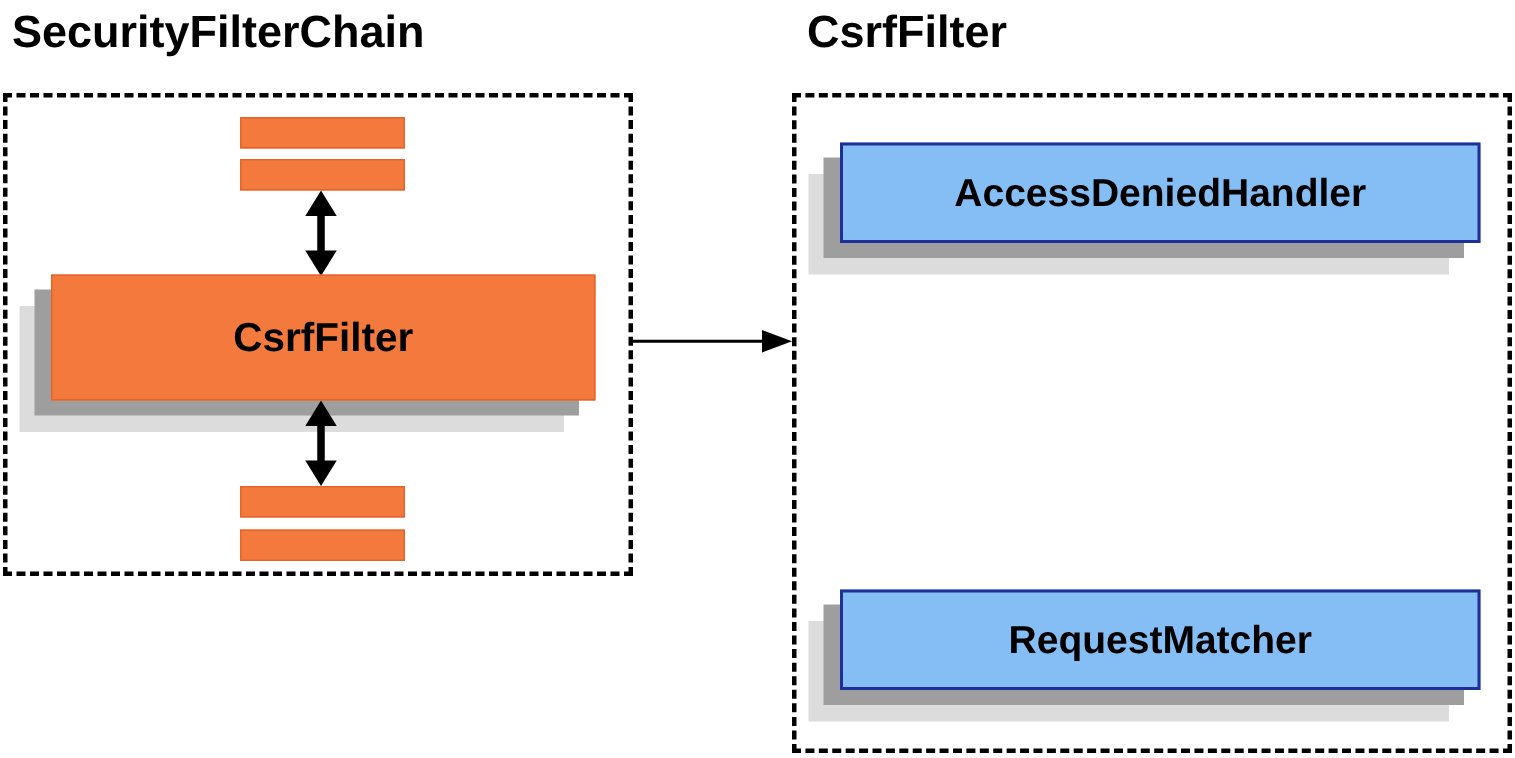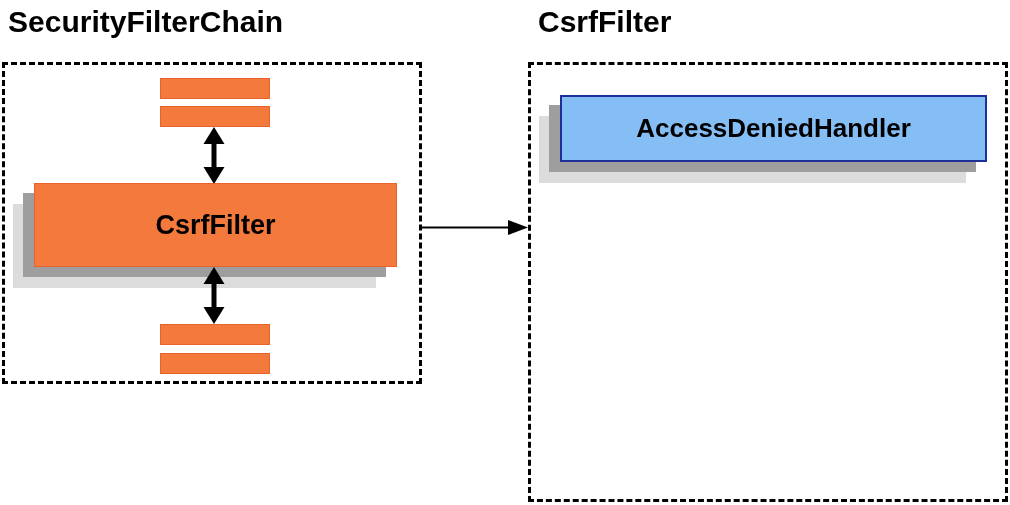--- a/index.html
+++ b/index.html
@@ -136,14 +136,17 @@
   </div>
 
   <div class="dashed-box right-container"></div>
 
   <div class="component-box component-1">
     <span>AccessDeniedHandler</span>
   </div>
 
 
 
+  <div class="component-box component-4">
+    <span>RequestMatcher</span>
+  </div>
 
 </div>
 
 </body></html>

